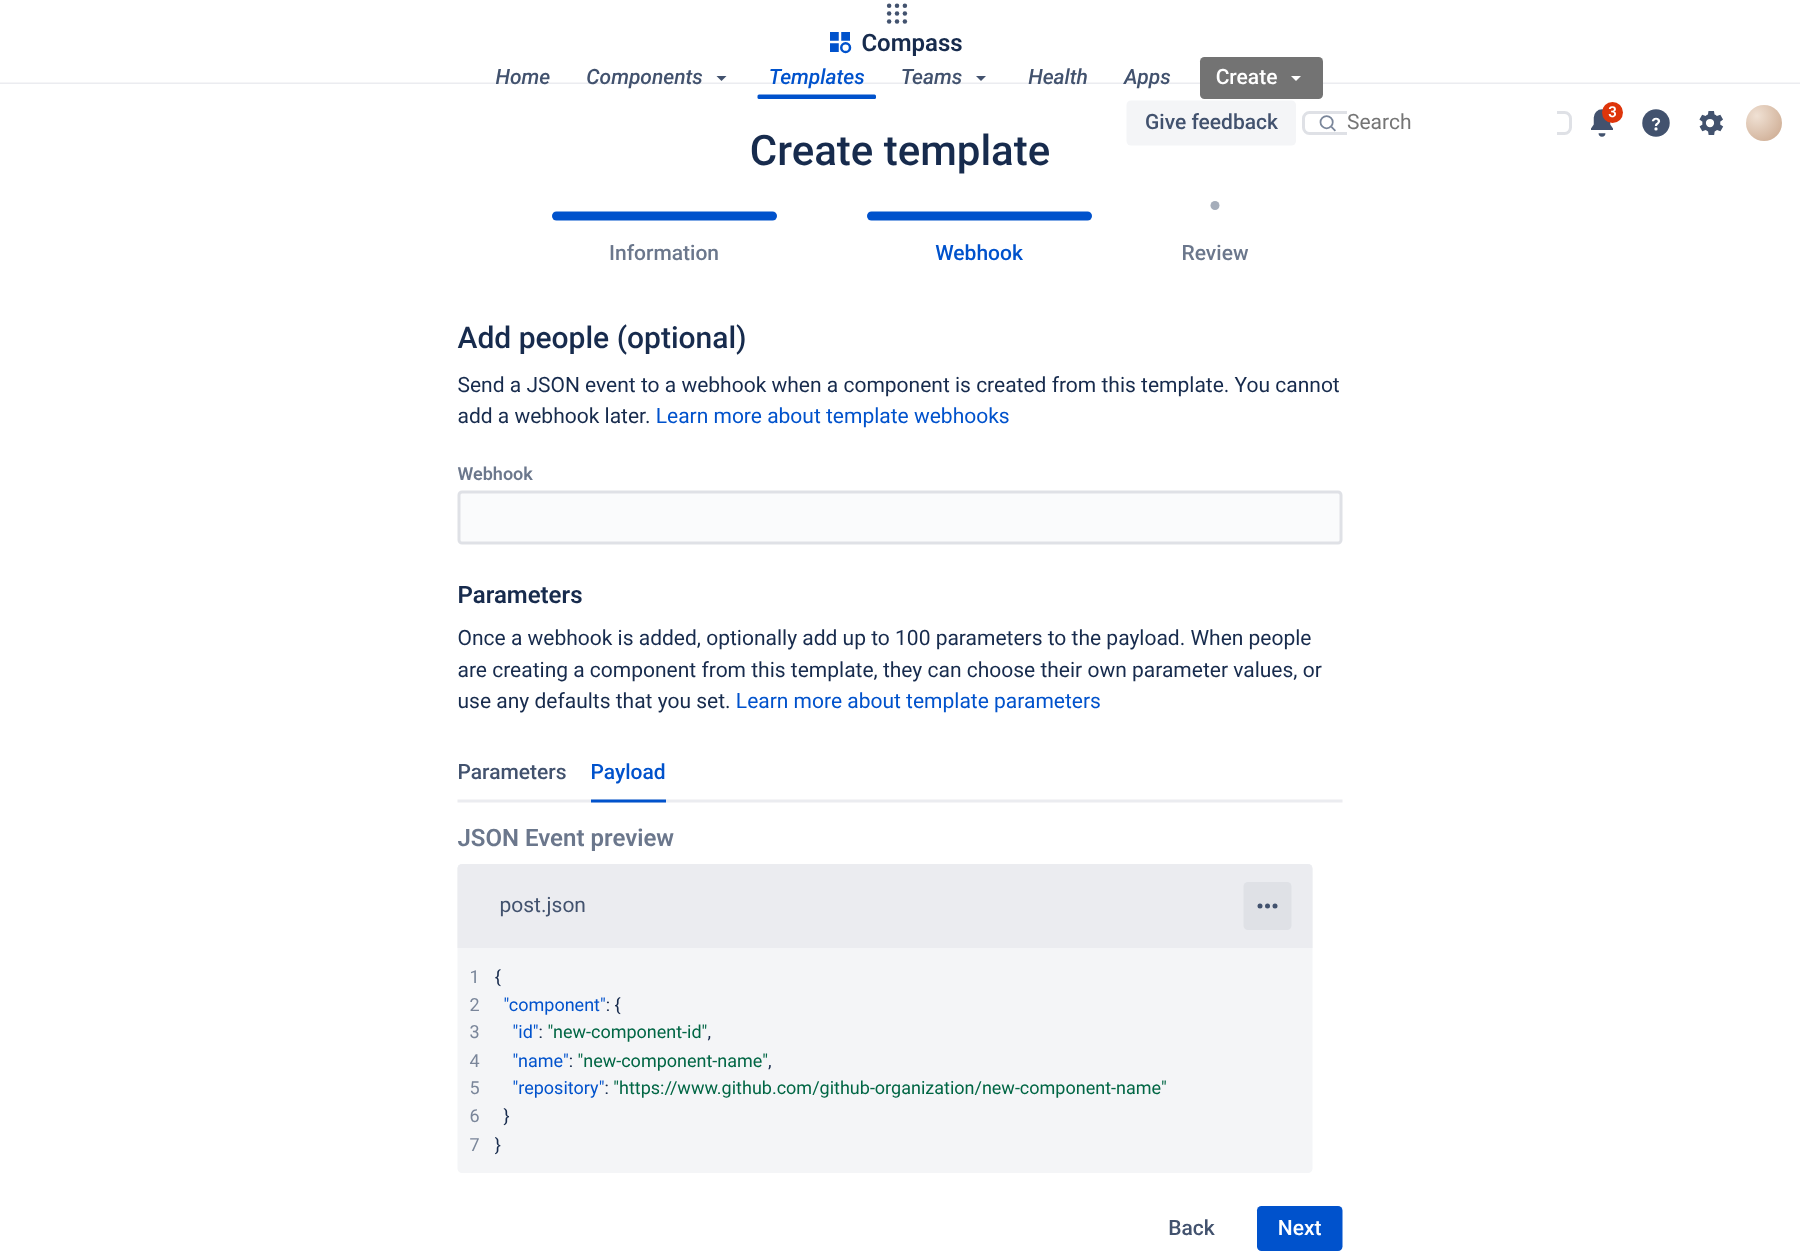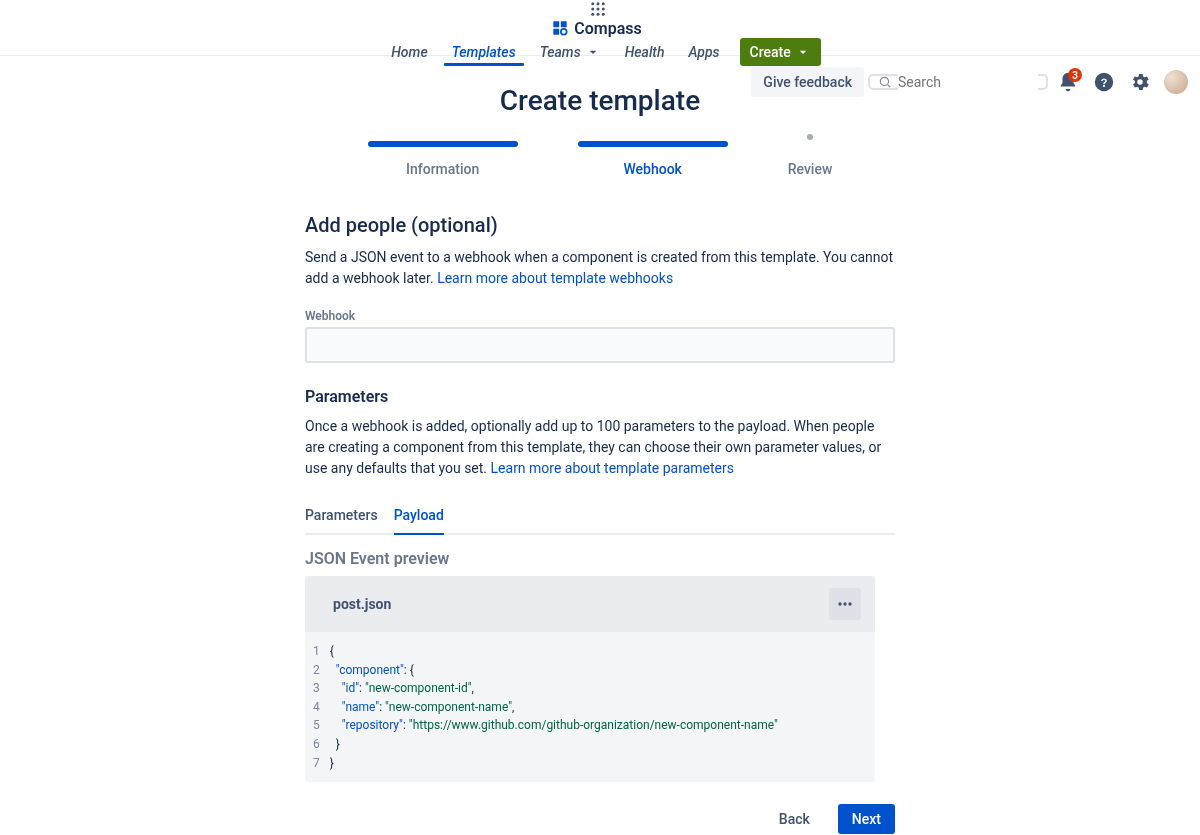--- a/index.html
+++ b/index.html
@@ -6,21 +6,21 @@
 body { background:#fff; color:#172B4D; font-size:14px; }
 .topbar { display:flex; align-items:center; height:56px; padding:0 12px; border-bottom:1px solid #EBECF0;flex-direction:column; }
 .apps-icon { width:24px; height:24px; display:flex; align-items:center; justify-content:center; cursor:pointer; color:#42526E; margin-right:4px; }
 .logo { display:flex; align-items:center; gap:4px; margin-right:8px; cursor:pointer; font-weight:600; color:#172B4D; font-size:16px; }
 .logo-icon { width:20px; height:20px; color:#0052CC; }
 .nav { display:flex; align-items:center; height:100%; }
 .nav-item { display:flex; align-items:center; height:100%; padding:0 12px; cursor:pointer; color:#42526E; font-weight:500; position:relative;font-style:italic; }
 .nav-item.active { color:#0052CC; }
 .nav-item.active::after { content:""; position:absolute; bottom:0; left:4px; right:4px; height:3px; background:#0052CC; border-radius:1px; }
 .nav-chevron { margin-left:4px; }
-.create-btn { background:#4d7c0f; color:#fff; border:none; border-radius:3px; padding:6px 10px; font-size:14px; font-weight:500; cursor:pointer; display:flex; align-items:center; margin-left:8px; }
+.create-btn { background:#737373; color:#fff; border:none; border-radius:3px; padding:6px 10px; font-size:14px; font-weight:500; cursor:pointer; display:flex; align-items:center; margin-left:8px; }
 .create-btn svg { margin-left:4px; }
 .topbar-right { margin-left:auto; display:flex; align-items:center; gap:4px; }
 .feedback-btn { background:#F4F5F7; border:none; border-radius:3px; padding:7px 12px; color:#42526E; font-size:14px; cursor:pointer; font-weight:500; }
 .search { display:flex; align-items:center; border:2px solid #DFE1E6; border-radius:5px; height:16px; width:180px; padding:0 8px; color:#7A869A; }
 .search input { border:none; outline:none; font-size:14px; width:100%; margin-left:6px; color:#172B4D; }
 .icon-btn { width:32px; height:32px; display:flex; align-items:center; justify-content:center; cursor:pointer; color:#42526E; border-radius:50%; position:relative; }
 .badge { position:absolute; top:2px; right:2px; background:#DE350B; color:#fff; border-radius:8px; min-width:14px; height:14px; font-size:10px; display:flex; align-items:center; justify-content:center; padding:0 3px; font-weight:600; }
 .avatar { width:24px; height:24px; border-radius:50%; background:radial-gradient(circle at 30% 30%, #F0E1D4, #C9A58A); cursor:pointer; margin-left:4px; }
 
 .content { max-width:920px; margin:0 auto; padding:28px 16px 40px; }
@@ -39,21 +39,21 @@
 .link { color:#0052CC; cursor:pointer; }
 .field-label { font-size:12px; font-weight:600; color:#6B778C; margin:20px 0 4px; }
 .text-input { width:100%; height:36px; border:2px solid #DFE1E6; border-radius:3px; padding:0 8px; background:#FAFBFC; font-size:14px; }
 .sub-tabs { display:flex; gap:16px; border-bottom:2px solid #EBECF0; margin:20px 0 14px; }
 .sub-tab { padding:8px 0 10px; cursor:pointer; color:#42526E; font-size:14px; font-weight:500; position:relative; }
 .sub-tab.active { color:#0052CC; }
 .sub-tab.active::after { content:""; position:absolute; bottom:-2px; left:0; right:0; height:2px; background:#0052CC; }
 .preview-label { font-size:16px; font-weight:600; color:#6B778C; margin-bottom:8px; }
 .code-box { border-radius:3px; background:#F4F5F7; width:570px; }
 .code-header { display:flex; align-items:center; justify-content:space-between; padding:12px 14px; background:#EBECF0; border-radius:3px 3px 0 0; }
-.code-file { font-size:14px; font-weight:700; color:#42526E; padding-left:14px; }
+.code-file { font-size:14px; font-weight:400; color:#42526E; padding-left:14px; }
 .more-icon { width:32px; height:32px; display:flex; align-items:center; justify-content:center; cursor:pointer; border-radius:3px; background:#DFE1E6; color:#42526E; }
 .code-body { display:flex; font-family:"SFMono-Regular",Consolas,monospace; font-size:12px; line-height:1.55; padding:10px 0; }
 .gutter { color:#7A869A; text-align:right; padding:0 10px 0 8px; user-select:none; }
 .code-lines { white-space:pre; color:#172B4D; }
 .tok-key { color:#0052CC; }
 .tok-str { color:#006644; }
 .actions { display:flex; justify-content:flex-end; gap:16px; margin-top:22px; }
 .btn-subtle { background:transparent; border:none; color:#42526E; padding:7px 12px; border-radius:3px; font-size:14px; font-weight:500; cursor:pointer; }
 .btn-primary { background:#0052CC; color:#fff; border:none; padding:7px 14px; border-radius:3px; font-size:14px; font-weight:500; cursor:pointer; }
 </style>
@@ -77,20 +77,26 @@
   <div class="logo">
     <svg class="logo-icon" viewBox="0 0 24 24" fill="currentColor">
         <path d="M4 4h7v7H4zM4 13h7v7H4zM13 4h7v7h-7z"></path>
         <circle cx="16.5" cy="16.5" r="3.5" fill="none" stroke="currentColor" stroke-width="2"></circle>
       </svg>
     <span>Compass</span>
   </div>
   <div class="nav">
     <div class="nav-item">
         <span>Home</span>
+      </div>
+    <div class="nav-item">
+        <span>Components</span>
+        <svg class="nav-chevron" width="16" height="16" viewBox="0 0 24 24">
+          <path fill="currentColor" d="M7 10l5 5 5-5z"></path>
+        </svg>
       </div>
     <div class="nav-item active">
         <span>Templates</span>
       </div>
     <div class="nav-item">
         <span>Teams</span>
         <svg class="nav-chevron" width="16" height="16" viewBox="0 0 24 24">
           <path fill="currentColor" d="M7 10l5 5 5-5z"></path>
         </svg>
       </div>

